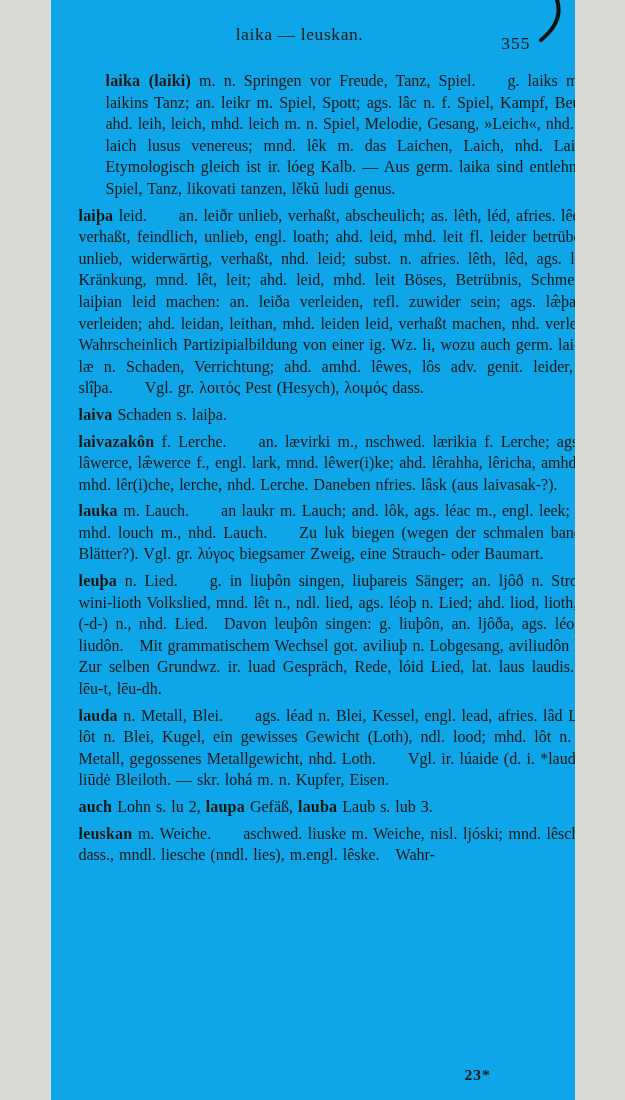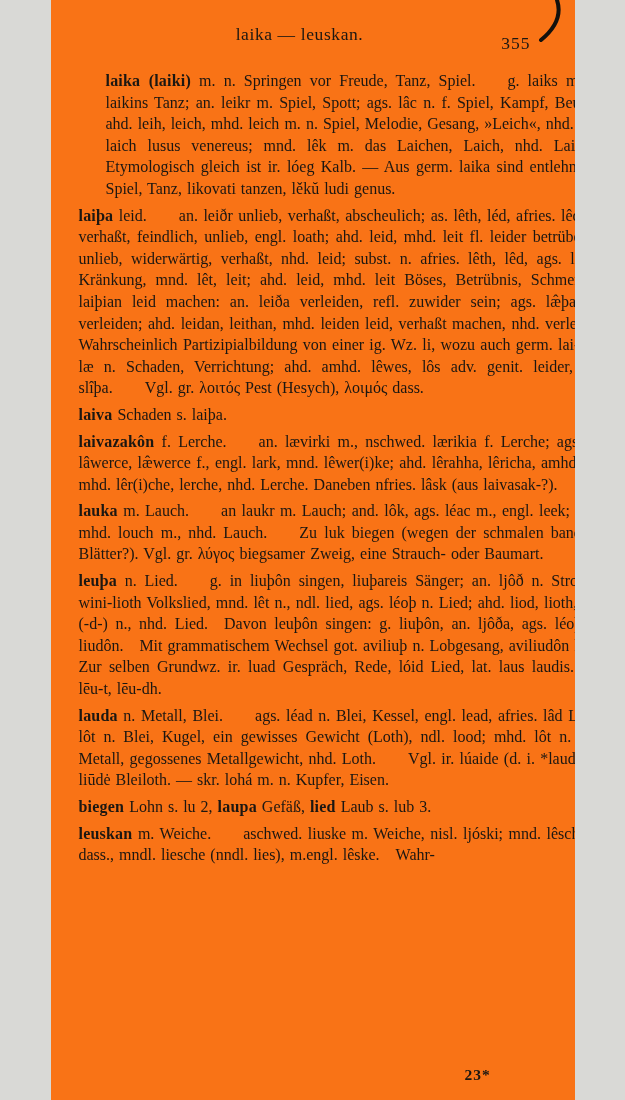--- a/index.html
+++ b/index.html
@@ -1,20 +1,20 @@
 <!DOCTYPE html>
 <html><head>
 <meta charset="utf-8">
 <style>
   html,body { margin:0; padding:0; background:#d9d9d6; }
   .page {
     position:relative;
     width:524px; height:1100px;
     margin:0 auto;
-    background:#f97316;
+    background:#0ea5e9;
     color:#1b1712;
     font-family:"Liberation Serif","DejaVu Serif",serif;
     overflow:hidden;
   }
   .running-header {
     position:absolute; top:24px; left:0; right:0;
     text-align:center;
     font-size:17.5px; letter-spacing:0.6px;
     padding-right:26px;
   }
@@ -55,19 +55,19 @@
   <div class="page-number">355</div>
 
   <div class="body-text" id="entries-container">
       <p class="entry indent"><span class="hw">laika (laiki)</span><span> m. n. Springen vor Freude, Tanz, Spiel.  g. laiks m. acc. pl. laikins Tanz; an. leikr m. Spiel, Spott; ags. lâc n. f. Spiel, Kampf, Beute, Gabe; ahd. leih, leich, mhd. leich m. n. Spiel, Melodie, Gesang, »Leich«, nhd. mundartl. laich lusus venereus; mnd. lêk m. das Laichen, Laich, nhd. Laich m. n. Etymologisch gleich ist ir. lóeg Kalb. — Aus germ. laika sind entlehnt asl. likŭ Spiel, Tanz, likovati tanzen, lěkŭ ludi genus.</span></p>
       <p class="entry"><span class="hw">laiþa</span><span> leid.  an. leiðr unlieb, verhaßt, abscheulich; as. lêth, léd, afries. lêd, ags. lâþ verhaßt, feindlich, unlieb, engl. loath; ahd. leid, mhd. leit fl. leider betrübend, böse, unlieb, widerwärtig, verhaßt, nhd. leid; subst. n. afries. lêth, lêd, ags. lâþ Böses, Kränkung, mnd. lêt, leit; ahd. leid, mhd. leit Böses, Betrübnis, Schmerz. Dazu laiþian leid machen: an. leiða verleiden, refl. zuwider sein; ags. læ̂þan hassen, verleiden; ahd. leidan, leithan, mhd. leiden leid, verhaßt machen, nhd. verleiden.  Wahrscheinlich Partizipialbildung von einer ig. Wz. li, wozu auch germ. lai-va n.: an. læ n. Schaden, Verrichtung; ahd. amhd. lêwes, lôs adv. genit. leider, eheu. S. slîþa.  Vgl. gr. </span><span class="greek">λοιτός</span><span> Pest (Hesych), </span><span class="greek">λοιμός</span><span> dass.</span></p>
       <p class="entry"><span class="hw">laiva</span><span> Schaden s. laiþa.</span></p>
       <p class="entry"><span class="hw">laivazakôn</span><span> f. Lerche.  an. lævirki m., nschwed. lærikia f. Lerche; ags. lâwrice, lâwerce, læ̂werce f., engl. lark, mnd. lêwer(i)ke; ahd. lêrahha, lêricha, amhd. lêwerch, mhd. lêr(i)che, lerche, nhd. Lerche. Daneben nfries. lâsk (aus laivasak-?).</span></p>
       <p class="entry"><span class="hw">lauka</span><span> m. Lauch.  an laukr m. Lauch; and. lôk, ags. léac m., engl. leek; ahd. louh, mhd. louch m., nhd. Lauch.  Zu luk biegen (wegen der schmalen bandförmigen Blätter?). Vgl. gr. </span><span class="greek">λύγος</span><span> biegsamer Zweig, eine Strauch- oder Baumart.</span></p>
       <p class="entry"><span class="hw">leuþa</span><span> n. Lied.  g. in liuþôn singen, liuþareis Sänger; an. ljôð n. Strophe; and. wini-lioth Volkslied, mnd. lêt n., ndl. lied, ags. léoþ n. Lied; ahd. liod, lioth, mnd. liet (-d-) n., nhd. Lied. Davon leuþôn singen: g. liuþôn, an. ljôða, ags. léoþian, ahd. liudôn. Mit grammatischem Wechsel got. aviliuþ n. Lobgesang, aviliudôn lobsingen. Zur selben Grundwz. ir. luad Gespräch, Rede, lóid Lied, lat. laus laudis. Ig. Wz. lēu-t, lēu-dh.</span></p>
       <p class="entry"><span class="hw">lauda</span><span> n. Metall, Blei.  ags. léad n. Blei, Kessel, engl. lead, afries. lâd Loth, mnd. lôt n. Blei, Kugel, ein gewisses Gewicht (Loth), ndl. lood; mhd. lôt n. gießbares Metall, gegossenes Metallgewicht, nhd. Loth.  Vgl. ir. lúaide (d. i. *laudiā). — lit. liūdė Bleiloth. — skr. lohá m. n. Kupfer, Eisen.</span></p>
-      <p class="entry"><span class="hw">biegen</span><span> Lohn s. lu 2, </span><span class="hw">laupa</span><span> Gefäß, </span><span class="hw">lied</span><span> Laub s. lub 3.</span></p>
+      <p class="entry"><span class="hw">auch</span><span> Lohn s. lu 2, </span><span class="hw">laupa</span><span> Gefäß, </span><span class="hw">lauba</span><span> Laub s. lub 3.</span></p>
       <p class="entry"><span class="hw">leuskan</span><span> m. Weiche.  aschwed. liuske m. Weiche, nisl. ljóski; mnd. lêsche, leische dass., mndl. liesche (nndl. lies), m.engl. lêske. Wahr-</span></p>
     </div>
 
   <div class="signature-mark">23*</div>
 
 </div>
 
 </body></html>

